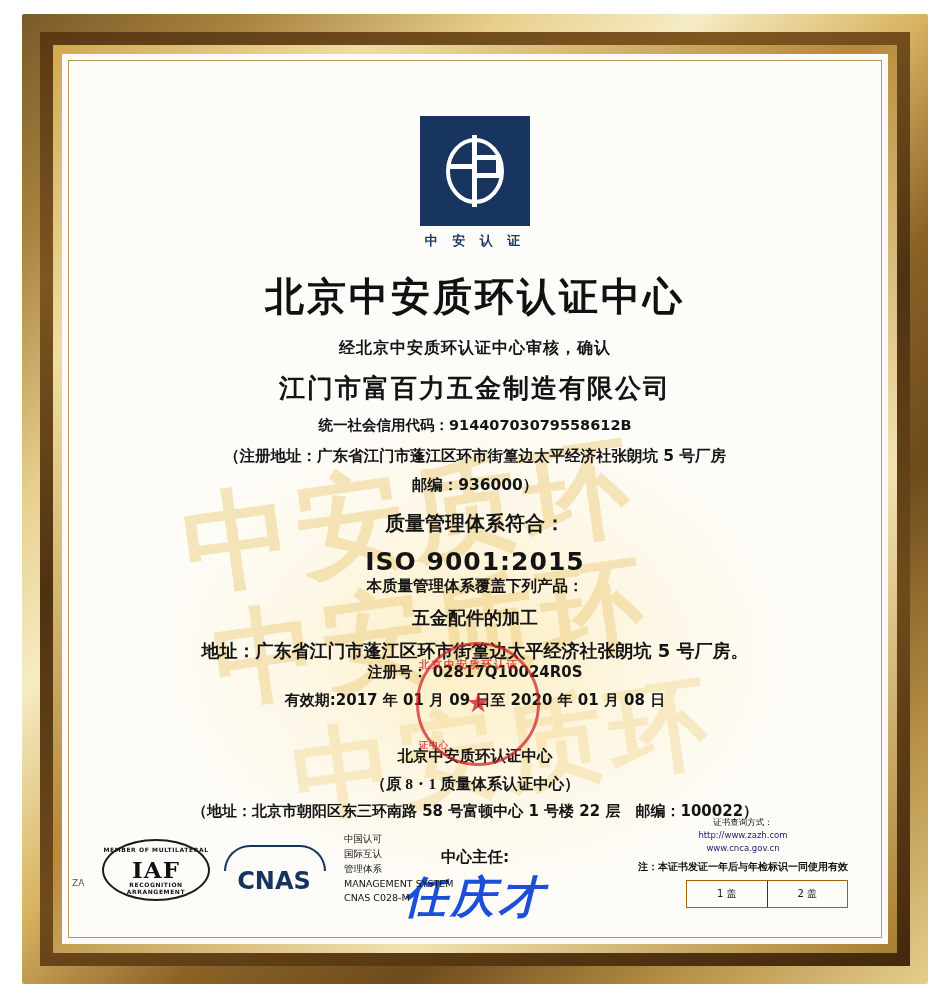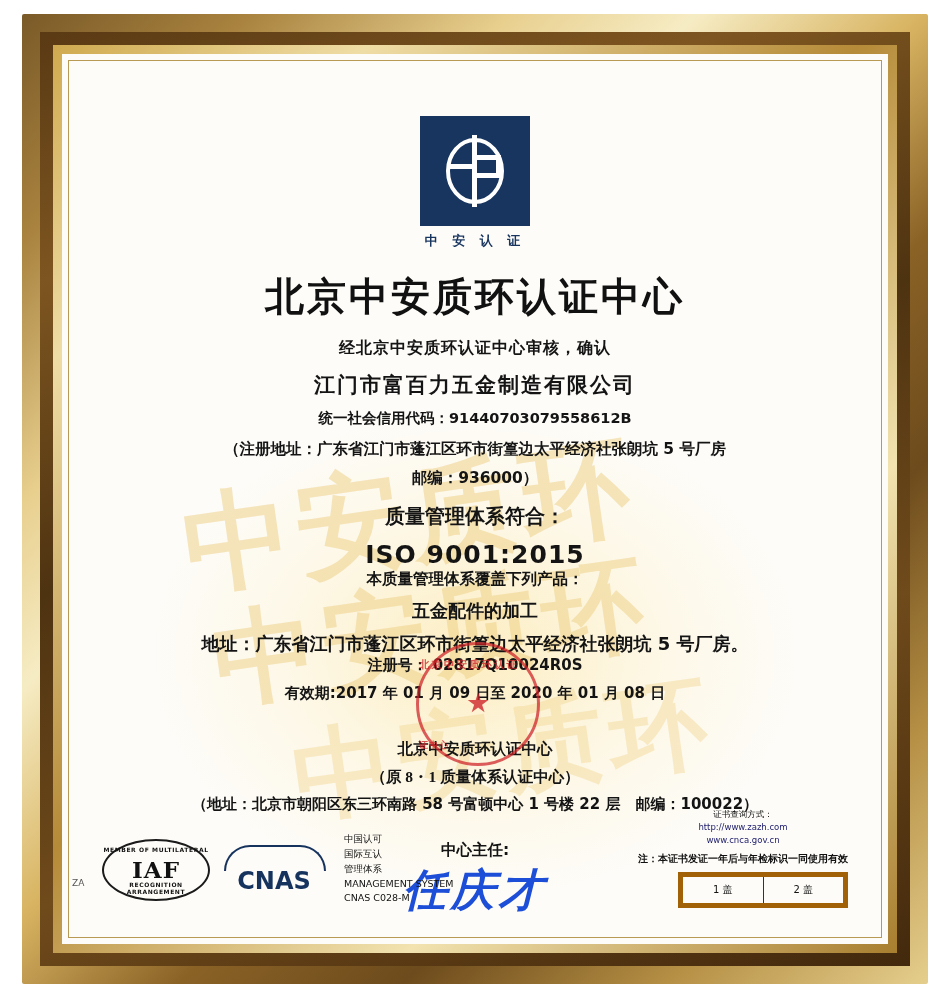--- a/index.html
+++ b/index.html
@@ -159,21 +159,21 @@
   .line-approve {
     margin-top: 14px;
     font-size: 16px;
     font-weight: bold;
     letter-spacing: 1px;
     font-family: "DejaVu Sans", sans-serif;
   }
 
   .company {
     margin-top: 12px;
-    font-size: 21px;
+    font-size: 26px;
     font-weight: bold;
     letter-spacing: 2px;
     font-family: "DejaVu Sans", sans-serif;
   }
 
   .credit-code {
     margin-top: 10px;
     font-size: 14.5px;
     font-weight: bold;
     font-family: "DejaVu Sans", sans-serif;
@@ -425,21 +425,21 @@
   .note-line {
     margin-top: 6px;
     font-size: 10px;
     font-weight: bold;
     text-align: right;
   }
   .boxes {
     margin-top: 6px;
     display: flex;
     justify-content: flex-end;
-    border: 5px solid #a16207;
+    border: 1px solid #a16207;
     width: 160px;
     margin-left: auto;
   }
   .box-cell {
     flex: 1;
     text-align: center;
     font-size: 10px;
     padding: 6px 0;
     font-family: "DejaVu Sans", sans-serif;
   }

